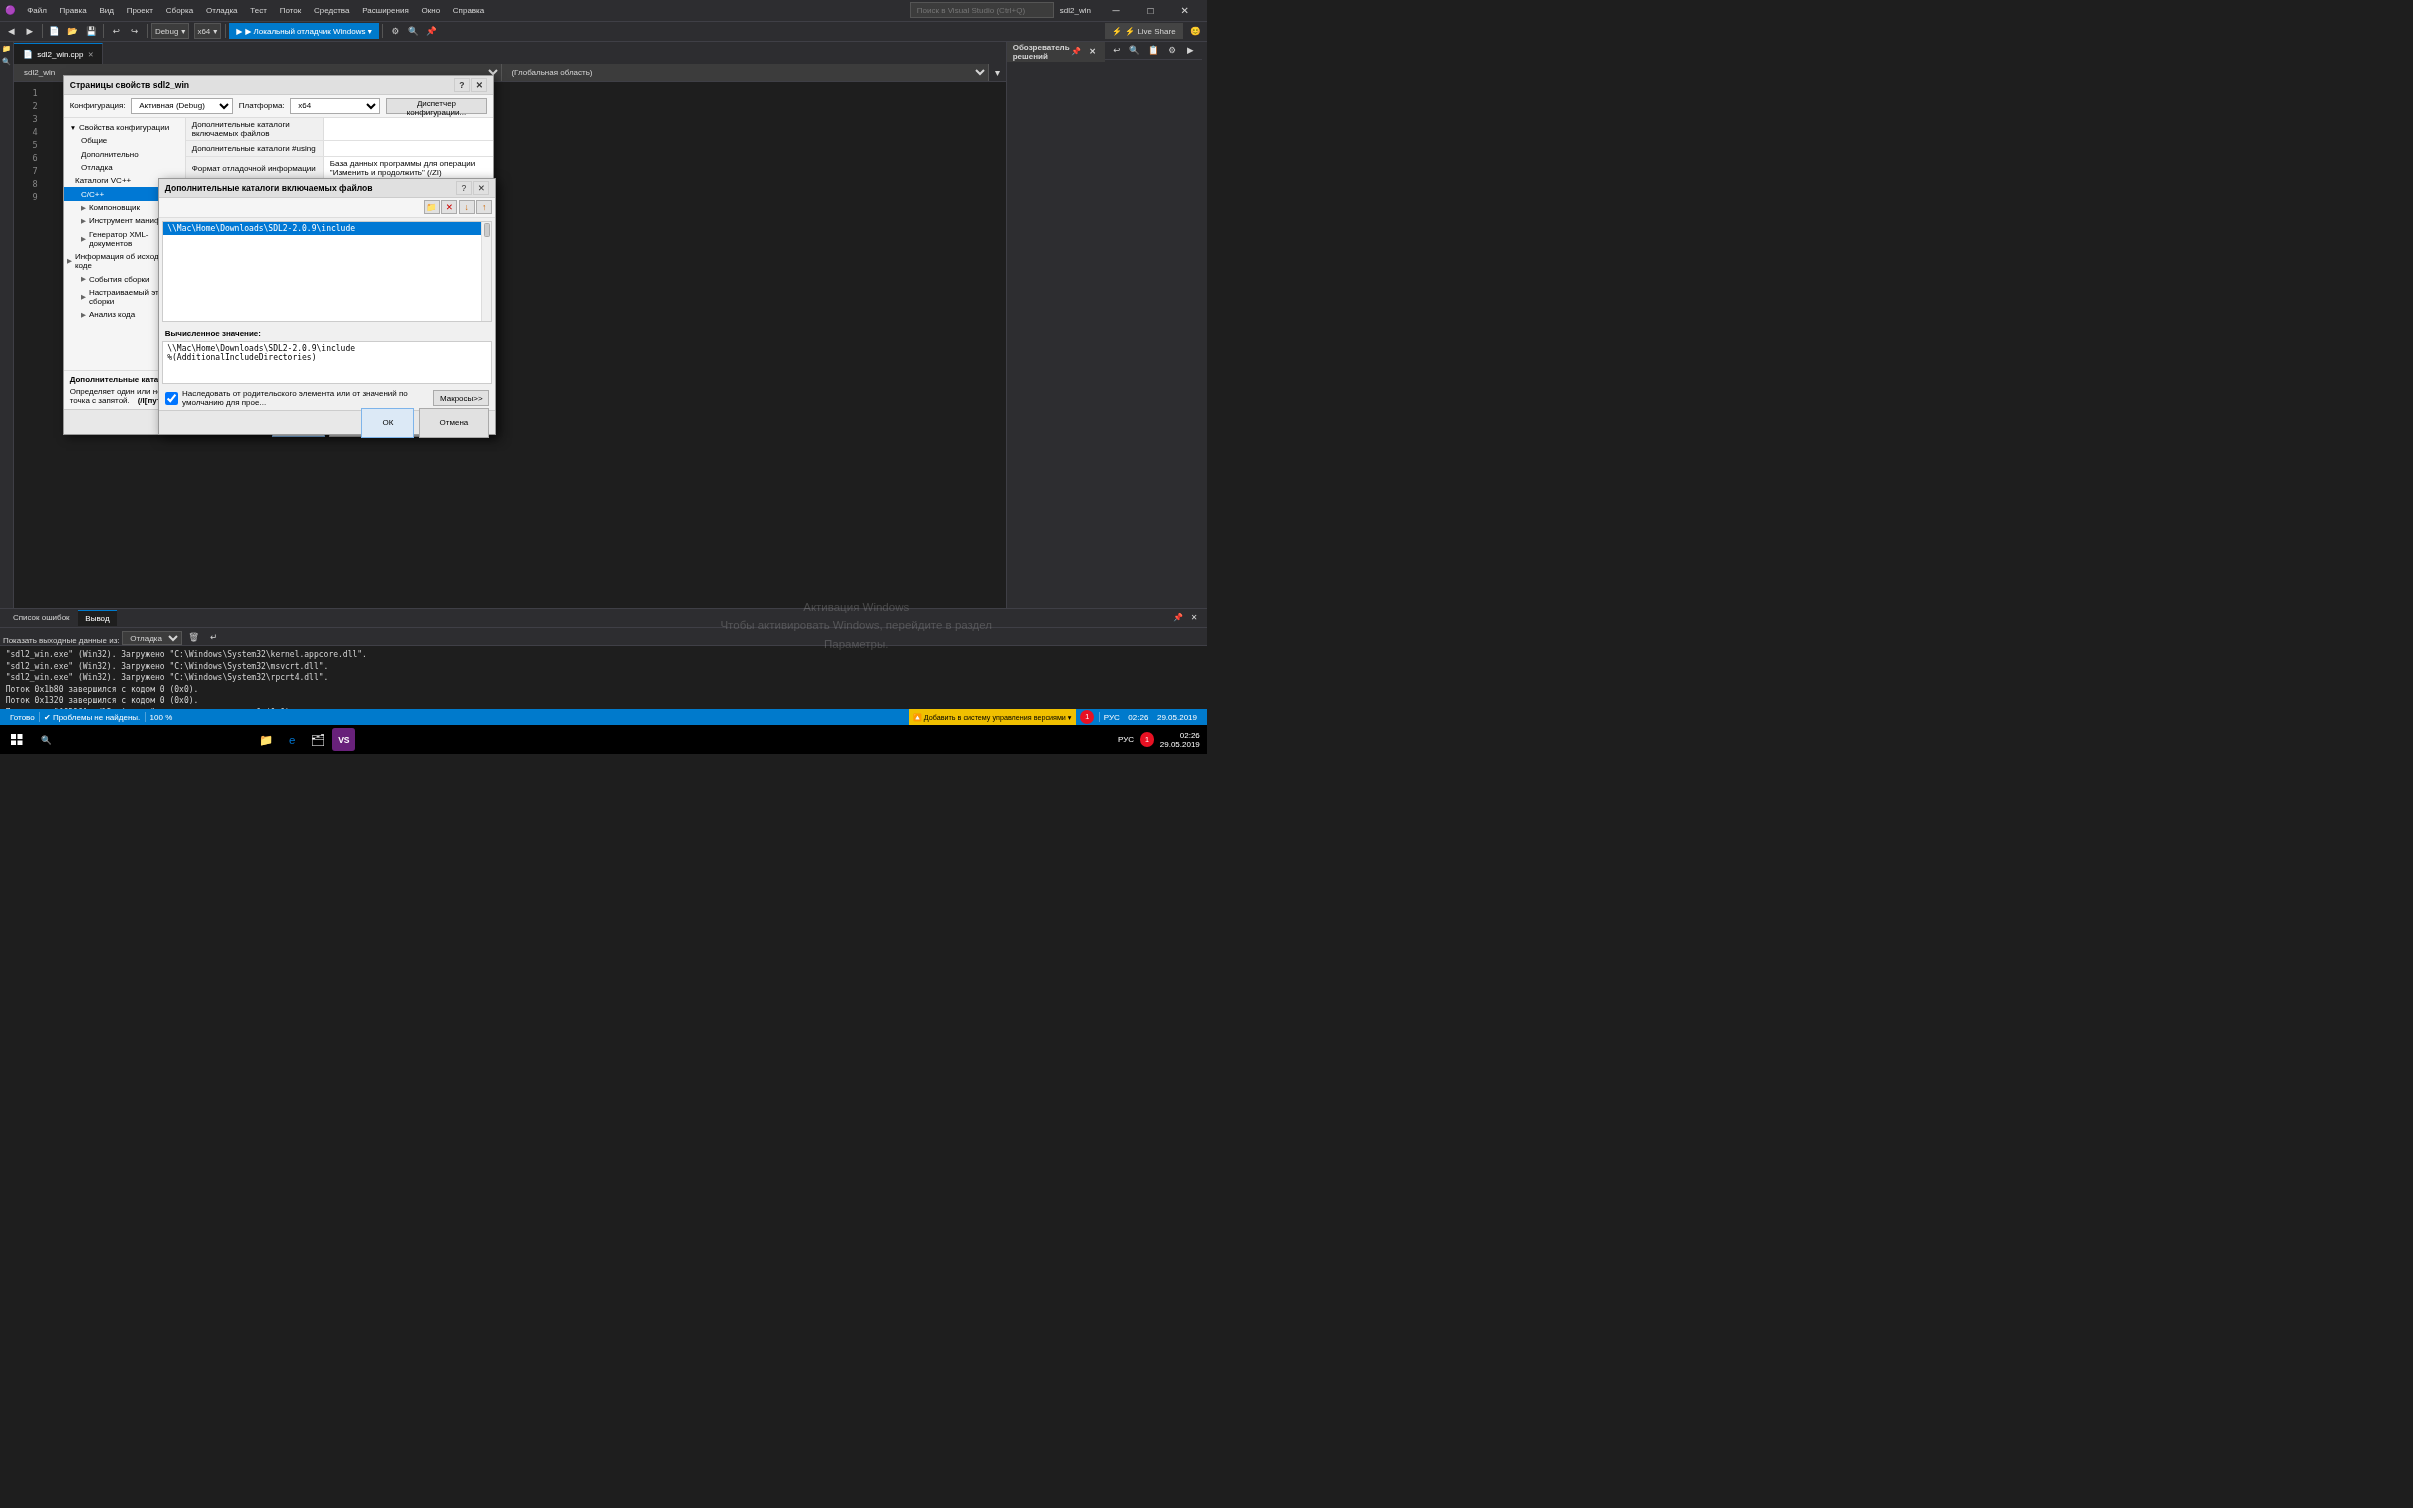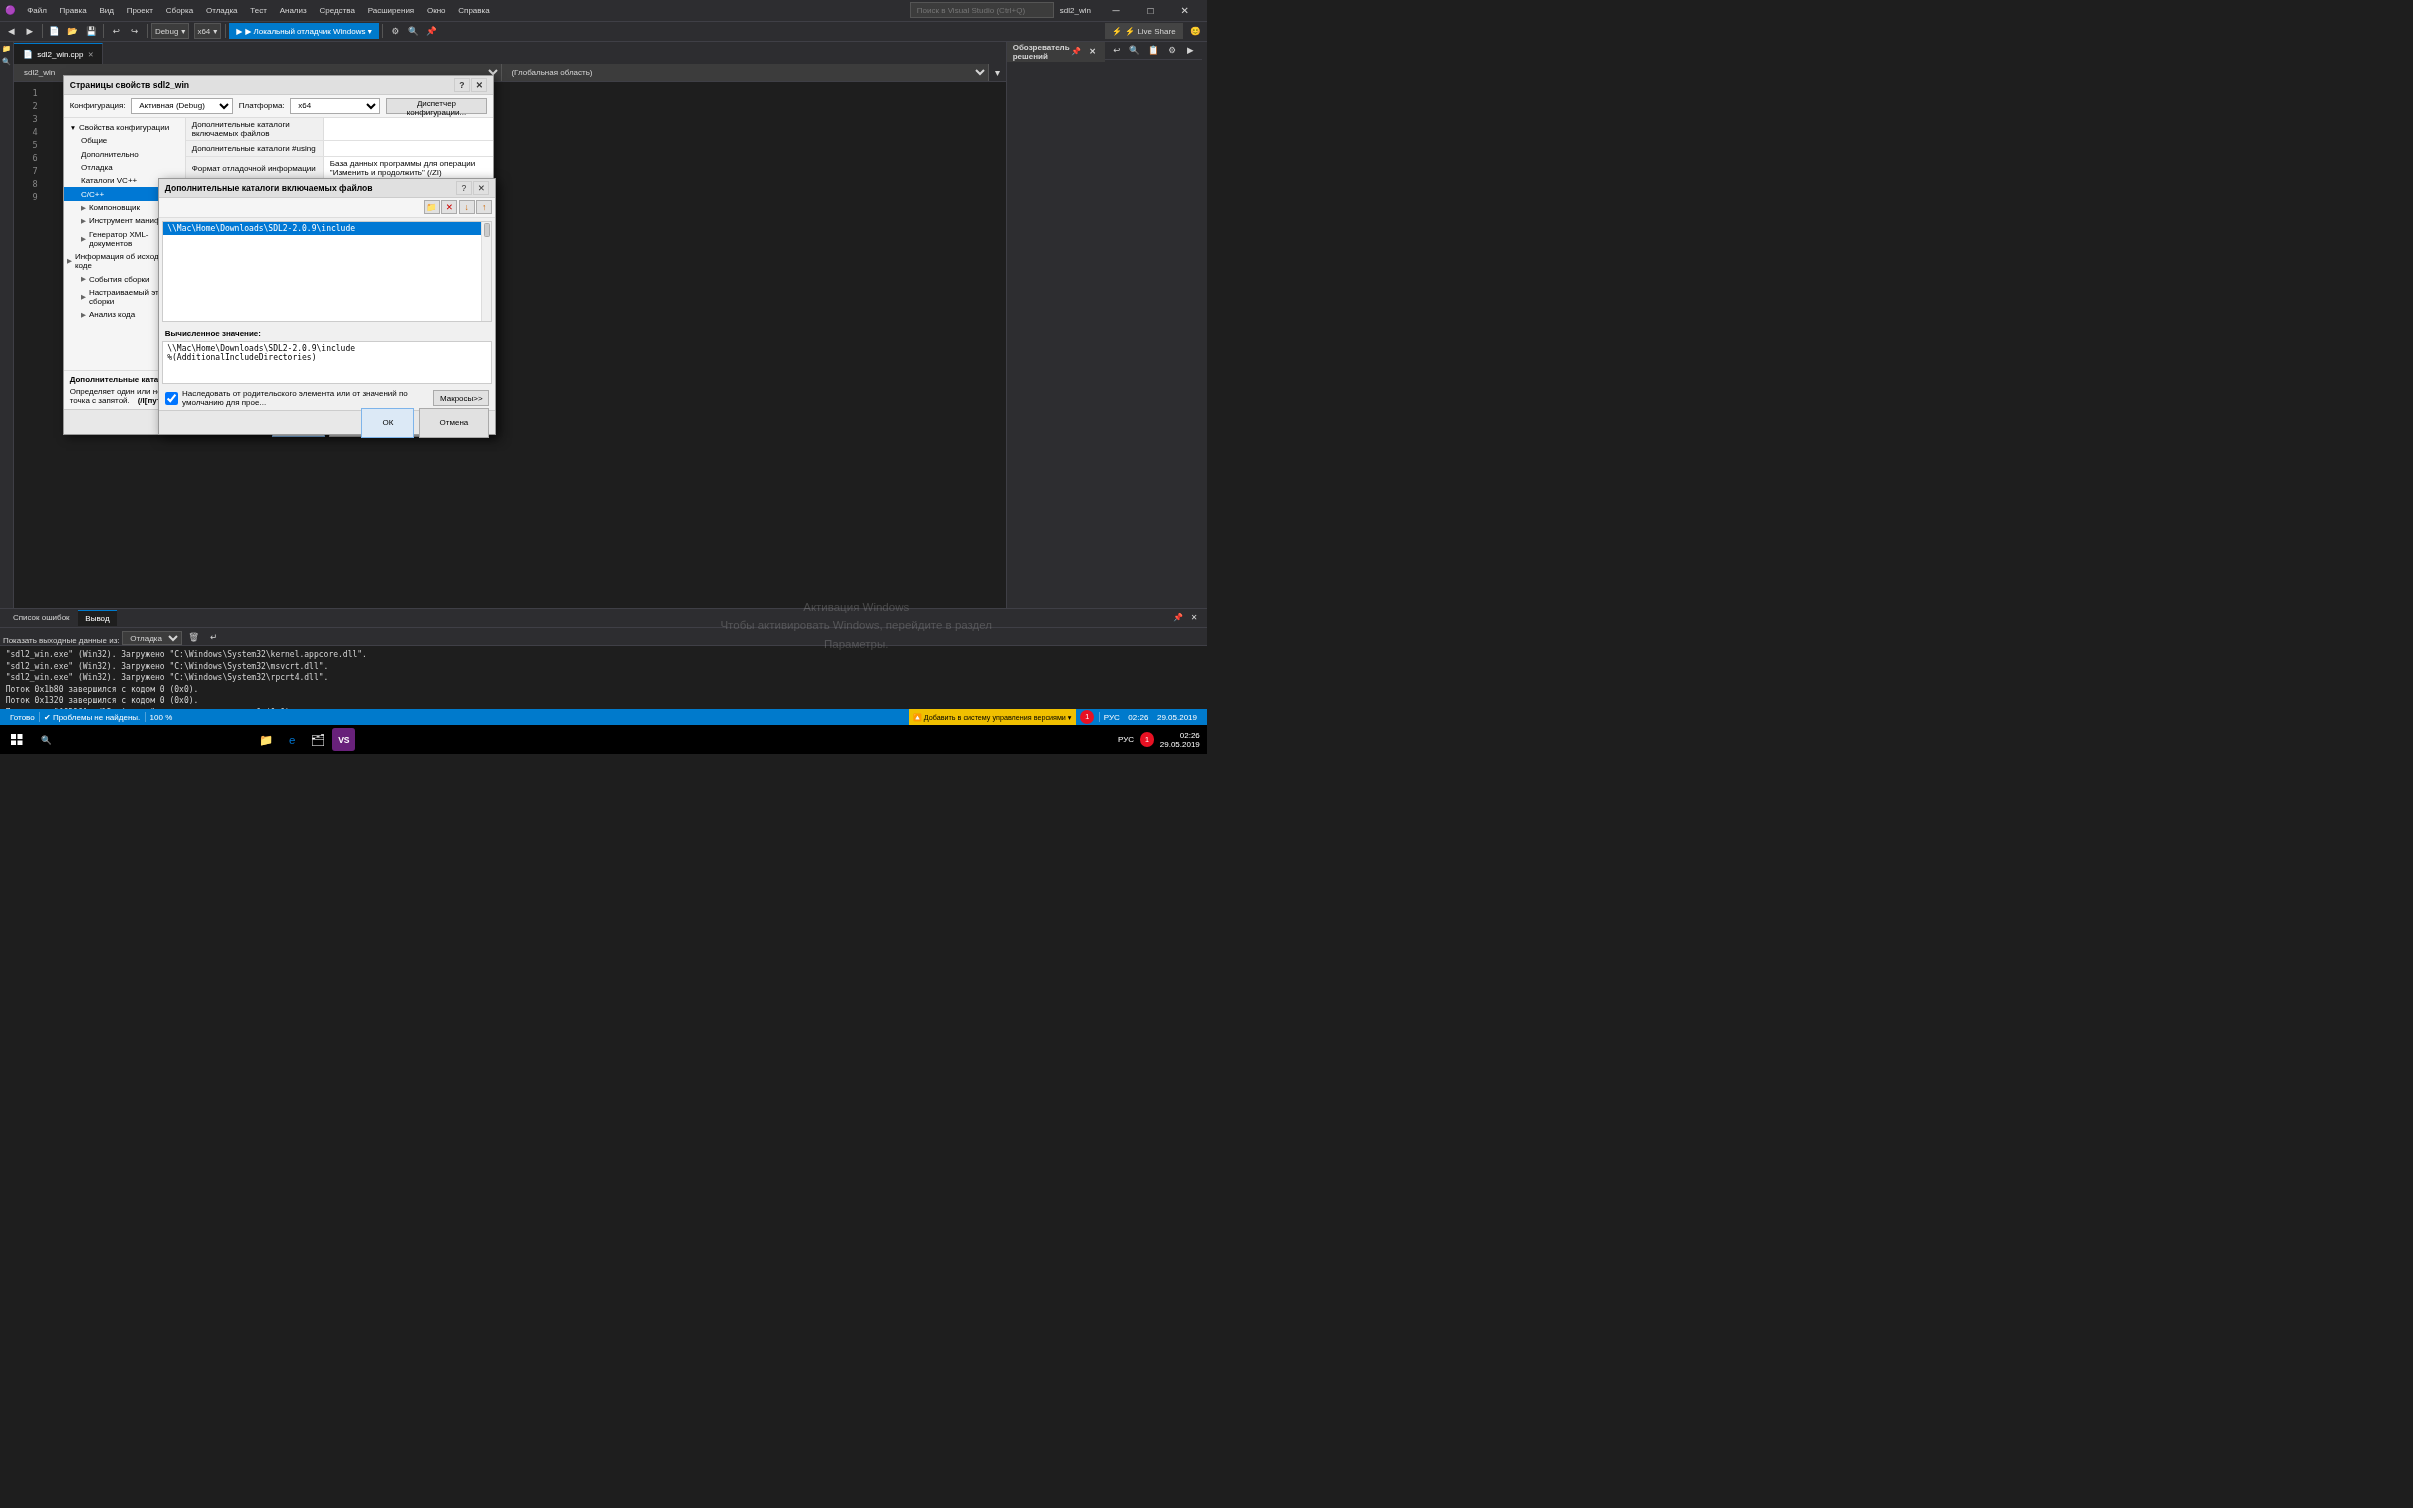--- a/index.html
+++ b/index.html
@@ -838,21 +838,21 @@
   <div class="title-bar">
     <span class="title-bar-icon">🟣</span>
     <div class="title-bar-menus">
       <span class="title-bar-menu">Файл</span>
       <span class="title-bar-menu">Правка</span>
       <span class="title-bar-menu">Вид</span>
       <span class="title-bar-menu">Проект</span>
       <span class="title-bar-menu">Сборка</span>
       <span class="title-bar-menu">Отладка</span>
       <span class="title-bar-menu">Тест</span>
-      <span class="title-bar-menu">Анализ</span>
+      <span class="title-bar-menu">Поток</span>
       <span class="title-bar-menu">Средства</span>
       <span class="title-bar-menu">Расширения</span>
       <span class="title-bar-menu">Окно</span>
       <span class="title-bar-menu">Справка</span>
     </div>
     <div class="title-bar-search">
       <input type="text" style="background: rgb(60, 60, 60); border: 0.7px solid rgb(85, 85, 85); color: rgb(212, 212, 212); padding: 1.4px 5.7px; font-size: 8px; width: 144px; height: 16px;" placeholder="Поиск в Visual Studio (Ctrl+Q)">
     </div>
     <span class="title-bar-title">sdl2_win</span>
     <div class="title-bar-controls">
@@ -1104,21 +1104,21 @@
       </div>
       <div class="tree-item" style="padding-left:17px;">
         <span>Общие</span>
       </div>
       <div class="tree-item" style="padding-left:17px;">
         <span>Дополнительно</span>
       </div>
       <div class="tree-item" style="padding-left:17px;">
         <span>Отладка</span>
       </div>
-      <div class="tree-item" style="padding-left:17px;">
+      <div class="tree-item" style="padding-left:11px;">
         <span>Каталоги VC++</span>
       </div>
       <div class="tree-item selected" style="padding-left:17px;">
         <span>C/C++</span>
       </div>
       <div class="tree-item" style="padding-left:17px;">
         <span class="tree-arrow">▶</span>
         <span>Компоновщик</span>
       </div>
       <div class="tree-item" style="padding-left:17px;">

